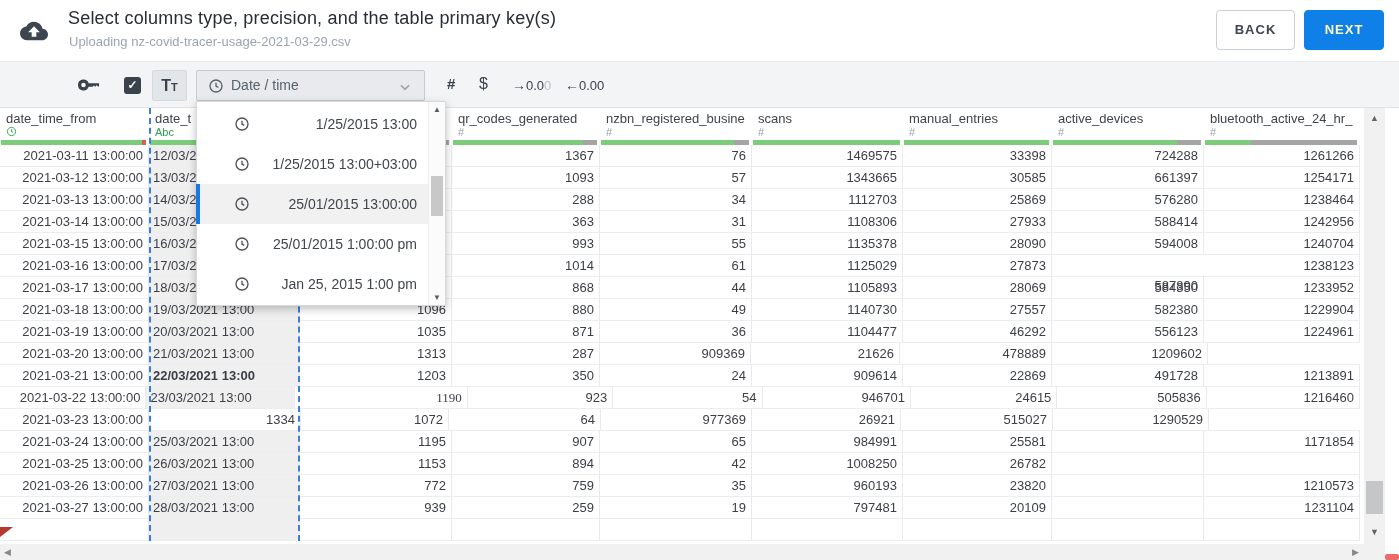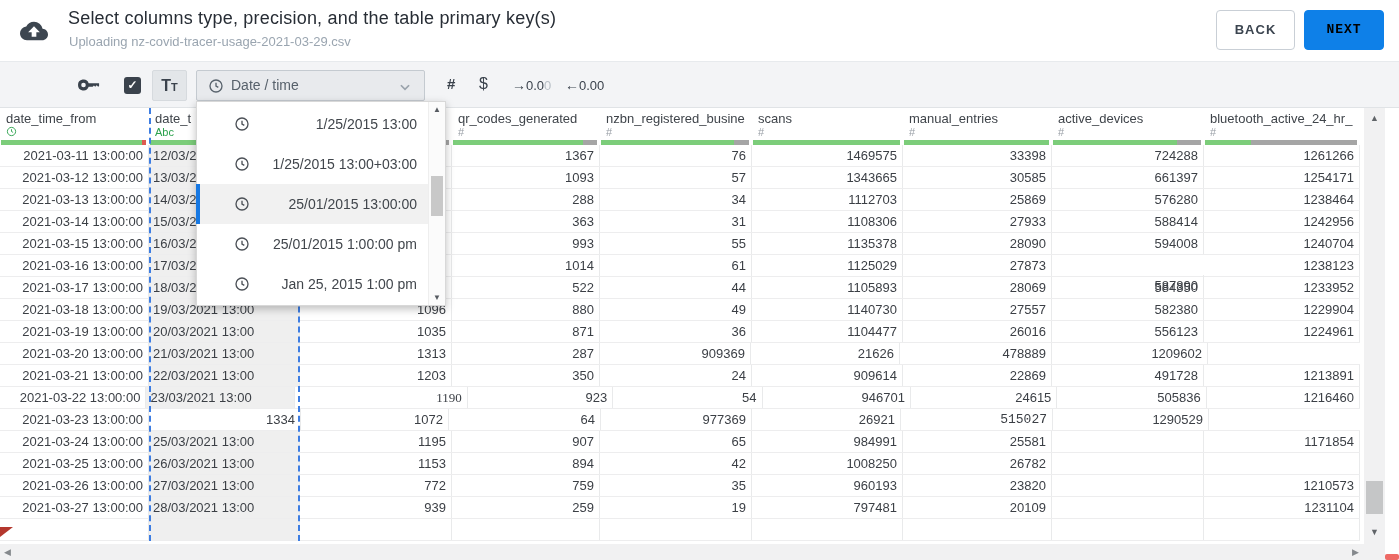--- a/index.html
+++ b/index.html
@@ -9,21 +9,21 @@
     font-family:"Liberation Sans", sans-serif; background:#fff;
   }
   
   .tophdr { position:absolute; top:0; left:0; width:100%; height:62px; background:#fff; border-bottom:1px solid #e7eaed; }
   .upload-ic { position:absolute; left:20px; top:17px; width:28px; height:28px; color:#3d4650; }
   .title { position:absolute; left:68px; top:8px; font-size:18px; color:#272d35; letter-spacing:.2px; }
   .subtitle { position:absolute; left:69px; top:34px; font-size:13px; color:#9aa5b0; }
   .btn { position:absolute; top:10px; height:40px; border-radius:4px; font-size:13px; font-weight:bold;
          letter-spacing:1px; text-align:center; line-height:38px; cursor:pointer; }
   .btn-back { left:1216px; width:79px; background:#fff; border:1px solid #c9cfd6; color:#3c4550; }
-  .btn-next { left:1304px; width:80px; background:#0e80e8; border:1px solid #0e80e8; color:#000000;font-family:Liberation Mono, monospace; }
+  .btn-next { left:1304px; width:80px; background:#0e80e8; border:1px solid #0e80e8; color:#fef9c3; }
   
   .toolbar { position:absolute; top:62px; left:0; width:100%; height:46px; background:#f3f4f6; border-bottom:1px solid #e0e3e6; }
   .icon-key { position:absolute; left:78px; top:12px; width:22px; height:22px; color:#3a424c; }
   .cb { position:absolute; left:124px; top:15px; width:17px; height:17px; background:#3a424c; border-radius:3px;
         color:#fff; font-size:12px; font-weight:bold; text-align:center; line-height:16px; }
   .btn-tt { position:absolute; left:152px; top:8px; width:35px; height:31px; background:#e3e6e9; border:1px solid #d6dade;
             border-radius:2px; text-align:center; color:#3a424c; line-height:29px; }
   .btn-tt .t-big { font-size:16px; font-weight:bold; }
   .btn-tt .t-small { font-size:11px; font-weight:bold; }
   .select { position:absolute; left:196px; top:8px; width:229px; height:31px; background:#e8eaed;
@@ -263,21 +263,21 @@
           <div class="bcell al-r" style="width: 152px;">61</div>
           <div class="bcell al-r" style="width: 151px;">1125029</div>
           <div class="bcell al-r" style="width: 149px;">27873</div>
           <div class="bcell al-r" style="width: 152px; margin-top: 20px;">587890</div>
           <div class="bcell al-r" style="width: 156px;">1238123</div>
         </div>
         <div class="brow">
           <div class="bcell al-r" style="width: 149px;">2021-03-17 13:00:00</div>
           <div class="bcell al-l c-sel" style="width: 151px;">18/03/2021 13:00</div>
           <div class="bcell al-r" style="width: 152px;"></div>
-          <div class="bcell al-r" style="width: 148px;">522</div>
+          <div class="bcell al-r" style="width: 148px;">868</div>
           <div class="bcell al-r" style="width: 152px;">44</div>
           <div class="bcell al-r" style="width: 151px;">1105893</div>
           <div class="bcell al-r" style="width: 149px;">28069</div>
           <div class="bcell al-r" style="width: 152px;">584350</div>
           <div class="bcell al-r" style="width: 156px;">1233952</div>
         </div>
         <div class="brow">
           <div class="bcell al-r" style="width: 149px;">2021-03-18 13:00:00</div>
           <div class="bcell al-l c-sel" style="width: 151px;">19/03/2021 13:00</div>
           <div class="bcell al-r" style="width: 152px;">1096</div>
@@ -288,37 +288,37 @@
           <div class="bcell al-r" style="width: 152px;">582380</div>
           <div class="bcell al-r" style="width: 156px;">1229904</div>
         </div>
         <div class="brow">
           <div class="bcell al-r" style="width: 149px;">2021-03-19 13:00:00</div>
           <div class="bcell al-l c-sel" style="width: 151px;">20/03/2021 13:00</div>
           <div class="bcell al-r" style="width: 152px;">1035</div>
           <div class="bcell al-r" style="width: 148px;">871</div>
           <div class="bcell al-r" style="width: 152px;">36</div>
           <div class="bcell al-r" style="width: 151px;">1104477</div>
-          <div class="bcell al-r" style="width: 149px;">26016</div>
+          <div class="bcell al-r" style="width: 149px;">46292</div>
           <div class="bcell al-r" style="width: 152px;">556123</div>
           <div class="bcell al-r" style="width: 156px;">1224961</div>
         </div>
         <div class="brow">
           <div class="bcell al-r" style="width: 149px;">2021-03-20 13:00:00</div>
           <div class="bcell al-l c-sel" style="width: 151px;">21/03/2021 13:00</div>
           <div class="bcell al-r" style="width: 152px;">1313</div>
           <div class="bcell al-r" style="width: 148px;">287</div>
           <div class="bcell al-r" style="width: 151px;">909369</div>
           <div class="bcell al-r" style="width: 149px;">21626</div>
           <div class="bcell al-r" style="width: 152px;">478889</div>
           <div class="bcell al-r" style="width: 156px;">1209602</div>
         </div>
         <div class="brow">
           <div class="bcell al-r" style="width: 149px;">2021-03-21 13:00:00</div>
-          <div class="bcell al-l c-sel" style="width: 151px;">22/03/2021 13:00</div>
+          <div class="bcell al-l c-sel" style="width: 151px; font-weight: bold;">22/03/2021 13:00</div>
           <div class="bcell al-r" style="width: 152px;">1203</div>
           <div class="bcell al-r" style="width: 148px;">350</div>
           <div class="bcell al-r" style="width: 152px;">24</div>
           <div class="bcell al-r" style="width: 151px;">909614</div>
           <div class="bcell al-r" style="width: 149px;">22869</div>
           <div class="bcell al-r" style="width: 152px;">491728</div>
           <div class="bcell al-r" style="width: 156px;">1213891</div>
         </div>
         <div class="brow">
           <div class="bcell al-r" style="width: 149px;">2021-03-22 13:00:00</div>
@@ -331,21 +331,21 @@
           <div class="bcell al-r" style="width: 152px;">505836</div>
           <div class="bcell al-r" style="width: 156px;">1216460</div>
         </div>
         <div class="brow">
           <div class="bcell al-r" style="width: 149px;">2021-03-23 13:00:00</div>
           <div class="bcell al-r" style="width: 152px;">1334</div>
           <div class="bcell al-r" style="width: 148px;">1072</div>
           <div class="bcell al-r" style="width: 152px;">64</div>
           <div class="bcell al-r" style="width: 151px;">977369</div>
           <div class="bcell al-r" style="width: 149px;">26921</div>
-          <div class="bcell al-r" style="width: 152px; font-family: Liberation Mono, monospace;">515027</div>
+          <div class="bcell al-r" style="width: 152px;">515027</div>
           <div class="bcell al-r" style="width: 156px;">1290529</div>
         </div>
         <div class="brow">
           <div class="bcell al-r" style="width: 149px;">2021-03-24 13:00:00</div>
           <div class="bcell al-l c-sel" style="width: 151px;">25/03/2021 13:00</div>
           <div class="bcell al-r" style="width: 152px;">1195</div>
           <div class="bcell al-r" style="width: 148px;">907</div>
           <div class="bcell al-r" style="width: 152px;">65</div>
           <div class="bcell al-r" style="width: 151px;">984991</div>
           <div class="bcell al-r" style="width: 149px;">25581</div>

